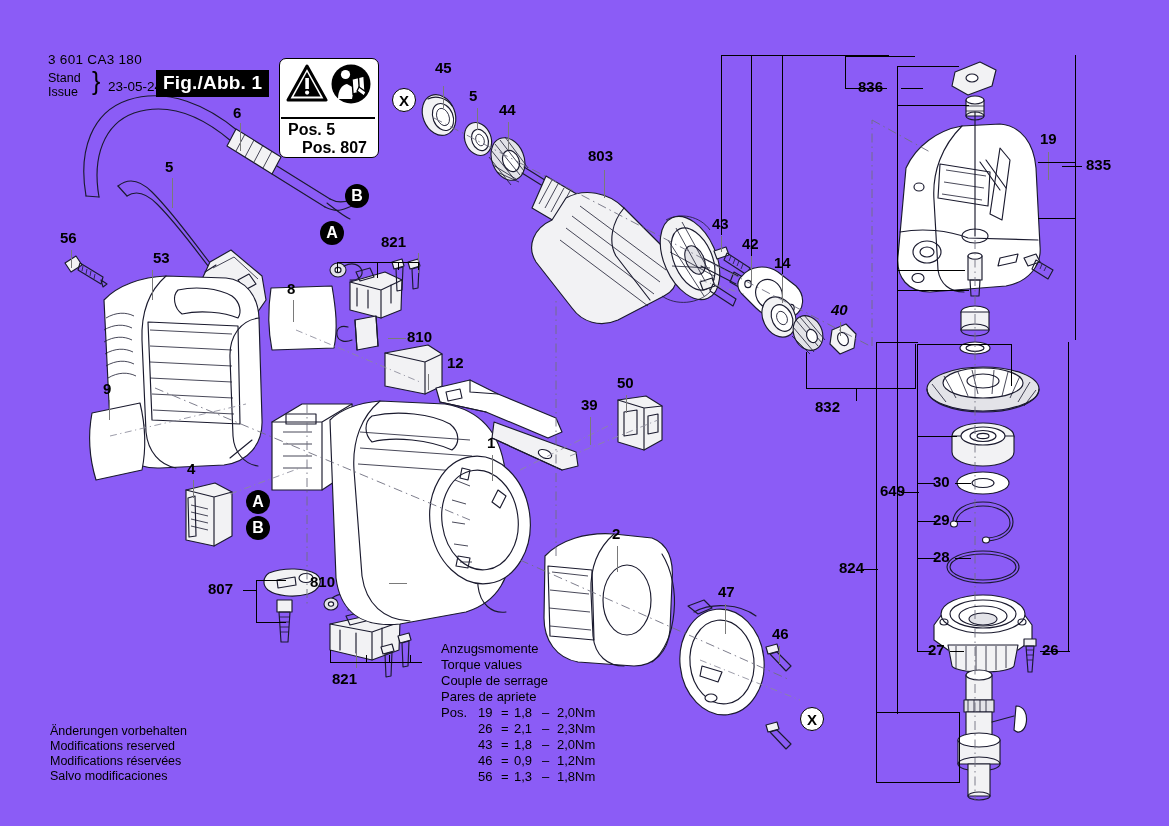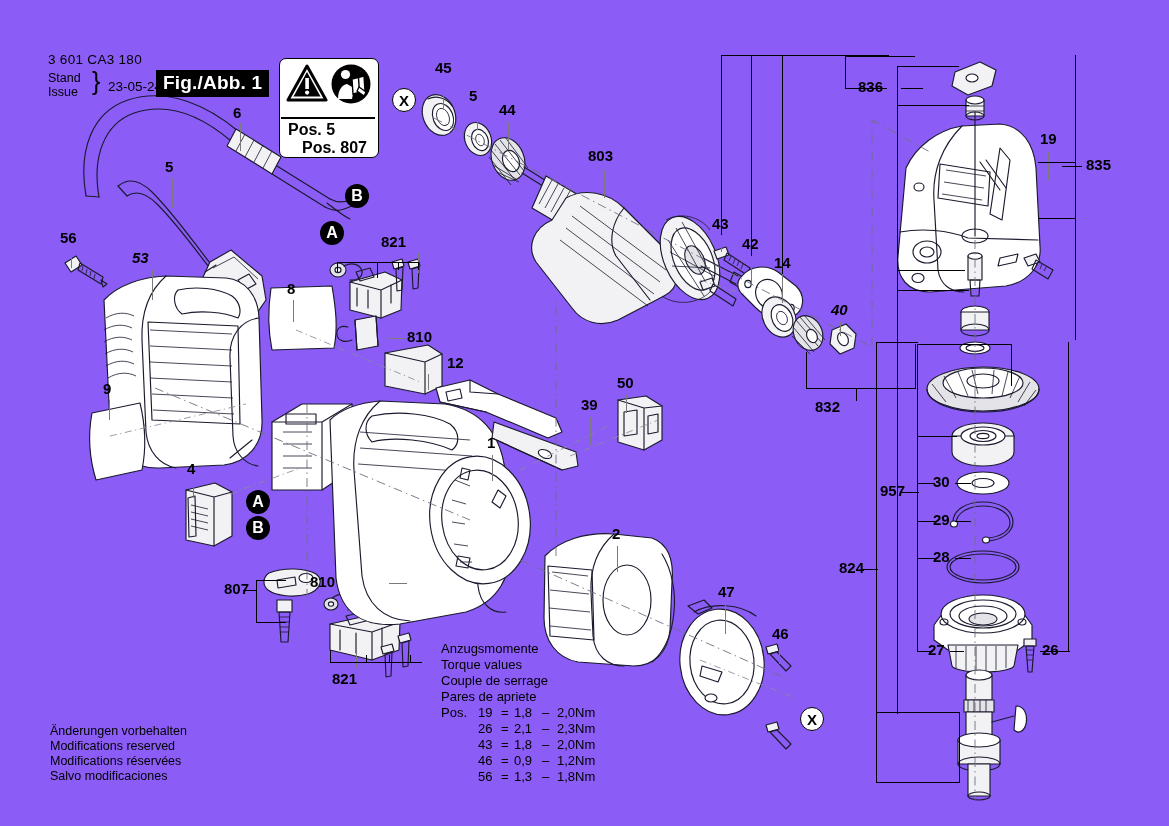--- a/index.html
+++ b/index.html
@@ -558,25 +558,25 @@
 
   <div class="ln h" style="left:330px;top:662px;width:92px;"></div>
   <div class="ln v" style="left:330px;top:650px;height:13px;"></div>
   <div class="ln v" style="left:366px;top:655px;height:8px;"></div>
   <div class="ln v" style="left:389px;top:655px;height:8px;"></div>
   <div class="ln v" style="left:410px;top:655px;height:8px;"></div>
 
   <div class="lbl" style="left:233px;top:105px;">6</div>
   <div class="lbl" style="left:165px;top:159px;">5</div>
   <div class="lbl" style="left:60px;top:230px;">56</div>
-  <div class="lbl" style="left:132px;top:250px;font-style:italic;">53</div>
+  <div class="lbl" style="left:153px;top:250px;">53</div>
   <div class="lbl" style="left:287px;top:281px;">8</div>
   <div class="lbl" style="left:103px;top:381px;">9</div>
   <div class="lbl" style="left:187px;top:461px;">4</div>
-  <div class="lbl" style="left:208px;top:581px;margin-left:16px;">807</div>
+  <div class="lbl" style="left:208px;top:581px;">807</div>
   <div class="lbl" style="left:407px;top:329px;">810</div>
   <div class="lbl" style="left:310px;top:574px;">810</div>
   <div class="lbl" style="left:381px;top:234px;">821</div>
   <div class="lbl" style="left:332px;top:671px;">821</div>
   <div class="lbl" style="left:447px;top:355px;">12</div>
   <div class="lbl" style="left:487px;top:435px;">1</div>
   <div class="lbl" style="left:612px;top:526px;">2</div>
   <div class="lbl" style="left:581px;top:397px;">39</div>
   <div class="lbl" style="left:617px;top:375px;">50</div>
   <div class="lbl" style="left:435px;top:60px;">45</div>
@@ -584,21 +584,21 @@
   <div class="lbl" style="left:499px;top:102px;">44</div>
   <div class="lbl" style="left:588px;top:148px;">803</div>
   <div class="lbl" style="left:712px;top:216px;">43</div>
   <div class="lbl" style="left:742px;top:236px;">42</div>
   <div class="lbl" style="left:774px;top:255px;">14</div>
   <div class="lbl" style="left:831px;top:302px;font-style:italic;">40</div>
   <div class="lbl" style="left:815px;top:399px;">832</div>
   <div class="lbl" style="left:858px;top:79px;">836</div>
   <div class="lbl" style="left:1040px;top:131px;">19</div>
   <div class="lbl" style="left:1086px;top:157px;">835</div>
-  <div class="lbl" style="left:880px;top:483px;">957</div>
+  <div class="lbl" style="left:880px;top:483px;">649</div>
   <div class="lbl" style="left:839px;top:560px;">824</div>
   <div class="lbl" style="left:933px;top:474px;">30</div>
   <div class="lbl" style="left:933px;top:512px;">29</div>
   <div class="lbl" style="left:933px;top:549px;">28</div>
   <div class="lbl" style="left:928px;top:642px;">27</div>
   <div class="lbl" style="left:1042px;top:642px;">26</div>
   <div class="lbl" style="left:718px;top:584px;">47</div>
   <div class="lbl" style="left:772px;top:626px;">46</div>
 
   <div class="txt" style="left:441px;top:641px;">Anzugsmomente</div>

